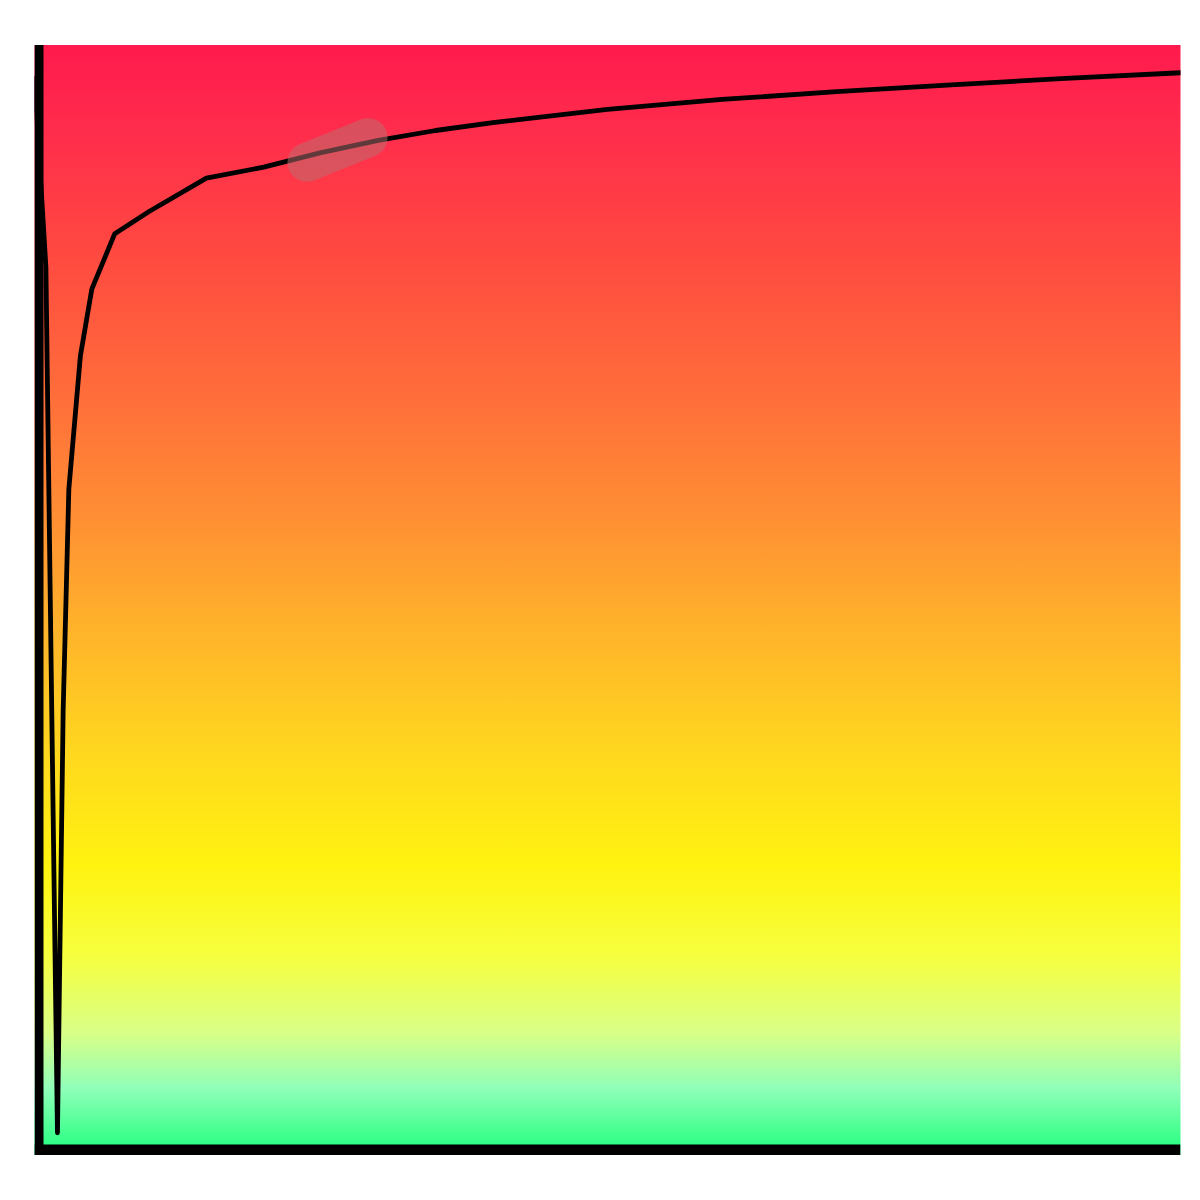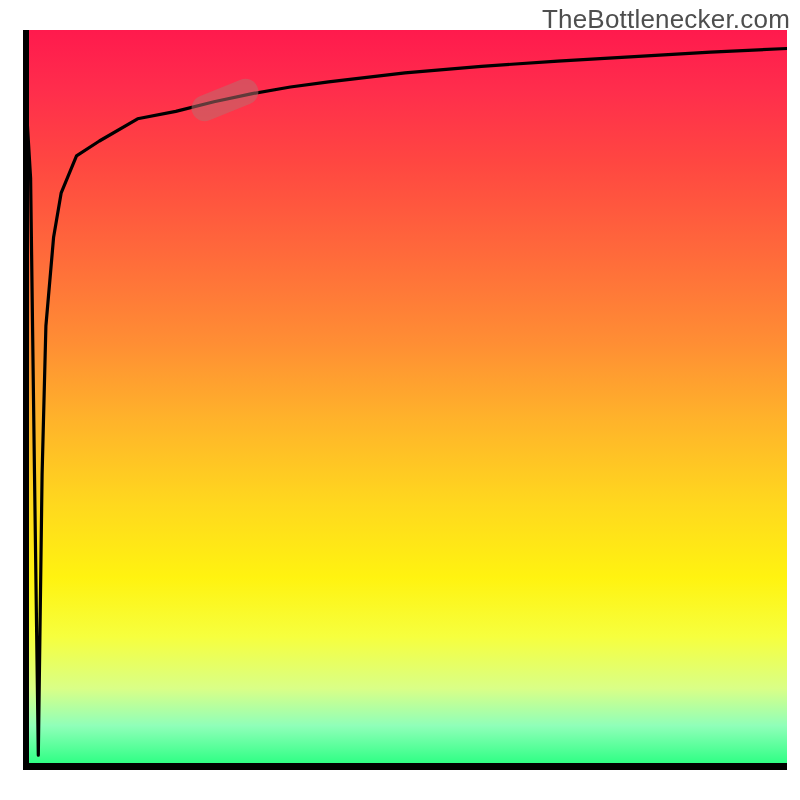--- a/index.html
+++ b/index.html
@@ -69,21 +69,20 @@
     background: rgba(185, 112, 112, 0.52);
     transform: translate(-50%, -50%) rotate(-22deg);
     pointer-events: none;
   }
 </style>
 </head>
 <body>
 
 <div class="stage">
 
-  <div class="watermark">TheBottlenecker.com</div>
 
   <div class="plot-frame">
     <div class="gradient"></div>
 
     <svg class="axes-overlay" viewBox="0 0 764 740" preserveAspectRatio="none">
 
       <rect x="0" y="0" width="6" height="740" fill="#000"></rect>
 
       <rect x="0" y="733" width="764" height="7" fill="#000"></rect>
     </svg>

